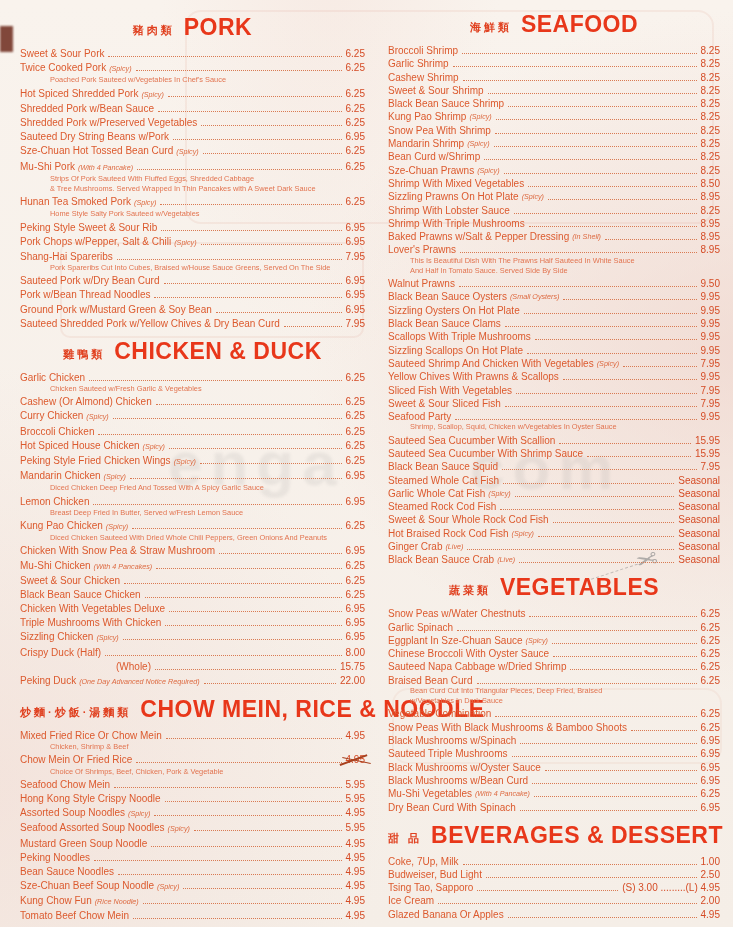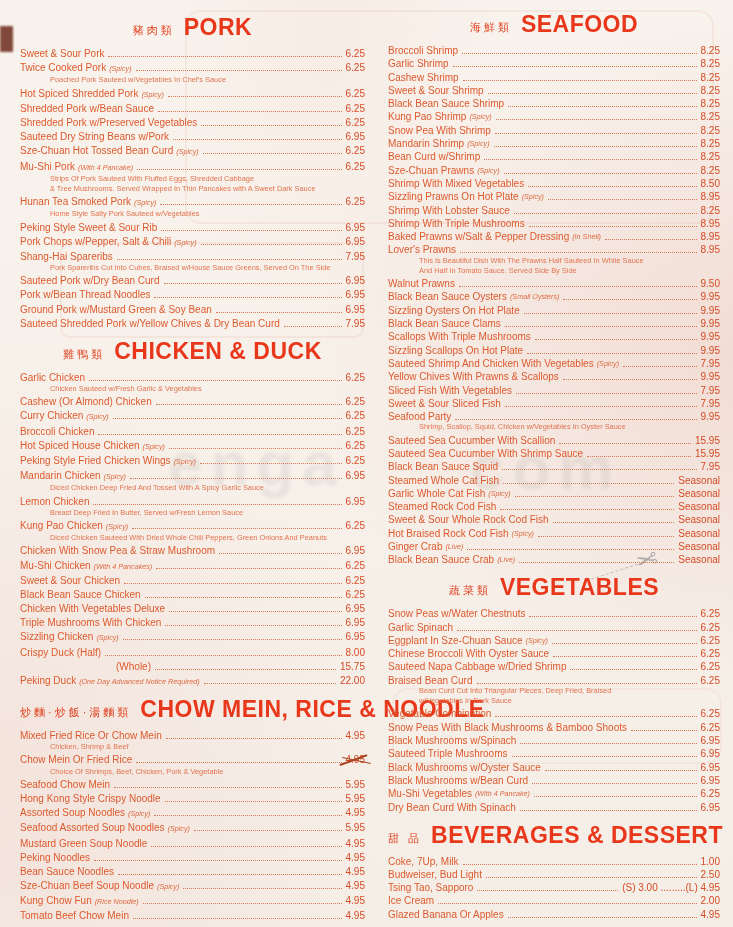--- a/index.html
+++ b/index.html
@@ -10,31 +10,31 @@
       radial-gradient(ellipse at 102% 38%, rgba(236,203,194,.55), transparent 42%),
       radial-gradient(ellipse at -2% 85%, rgba(240,213,205,.45), transparent 38%),
       radial-gradient(ellipse at 45% -5%, rgba(243,220,212,.35), transparent 30%),
       linear-gradient(#f9f3ed,#f5eee7);
   }
   .col{position:absolute;}
   [data-col="0"]{left:20px;top:10px;width:345px;}
   [data-col="1"]{left:388px;top:7px;width:332px;}
   .section{margin-bottom:9px;}
   .sec-head{text-align:center;margin:4px 0 7px;white-space:nowrap;}
-  .zh{font-size:11px;color:#e0401f;letter-spacing:3px;margin-right:9px;font-weight:400;vertical-align:1px;}
+  .zh{font-size:11px;color:#e0401f;letter-spacing:3px;margin-right:9px;font-weight:700;vertical-align:1px;}
   .ttl{font-size:23px;font-weight:700;color:#e8371a;letter-spacing:.5px;}
   .row{display:flex;align-items:baseline;margin-bottom:3.2px;line-height:11px;}
   [data-col="1"] .row{margin-bottom:2.3px;align-items:flex-end;}
   .row.indent{padding-left:96px;}
   .iname{font-size:10px;color:#dc5a2e;white-space:nowrap;}
   .inote{font-size:7.2px;color:#dd6a41;margin-left:3px;white-space:nowrap;font-style:italic;}
   .leader{flex:1;border-bottom:1.5px dotted #d97a52;margin:0 4px 2px 4px;min-width:6px;}
   .price{font-size:10px;color:#d54b25;white-space:nowrap;}
   .desc{font-size:7.4px;color:#e2734f;line-height:8.2px;margin:-1px 0 3px 30px;}
-  [data-col="1"] .desc{margin-left:31px;}
+  [data-col="1"] .desc{margin-left:22px;}
   .crossed{position:relative;}
   .crossed::after{content:"";position:absolute;left:-7px;right:-3px;top:40%;
     border-top:2px solid #a8401e;transform:rotate(-20deg);}
   .crossed::before{content:"";position:absolute;left:-4px;right:-6px;top:55%;
     border-top:1.5px solid #a8401e;transform:rotate(12deg);}
   
   .bleed{position:absolute;border:2px solid rgba(214,116,92,.09);border-radius:16px;}
   #bleed1{left:185px;top:10px;width:525px;height:210px;}
   #bleed2{left:60px;top:242px;width:300px;height:92px;border-radius:10px;}
   #bleed3{left:392px;top:688px;width:326px;height:72px;opacity:.8;}

